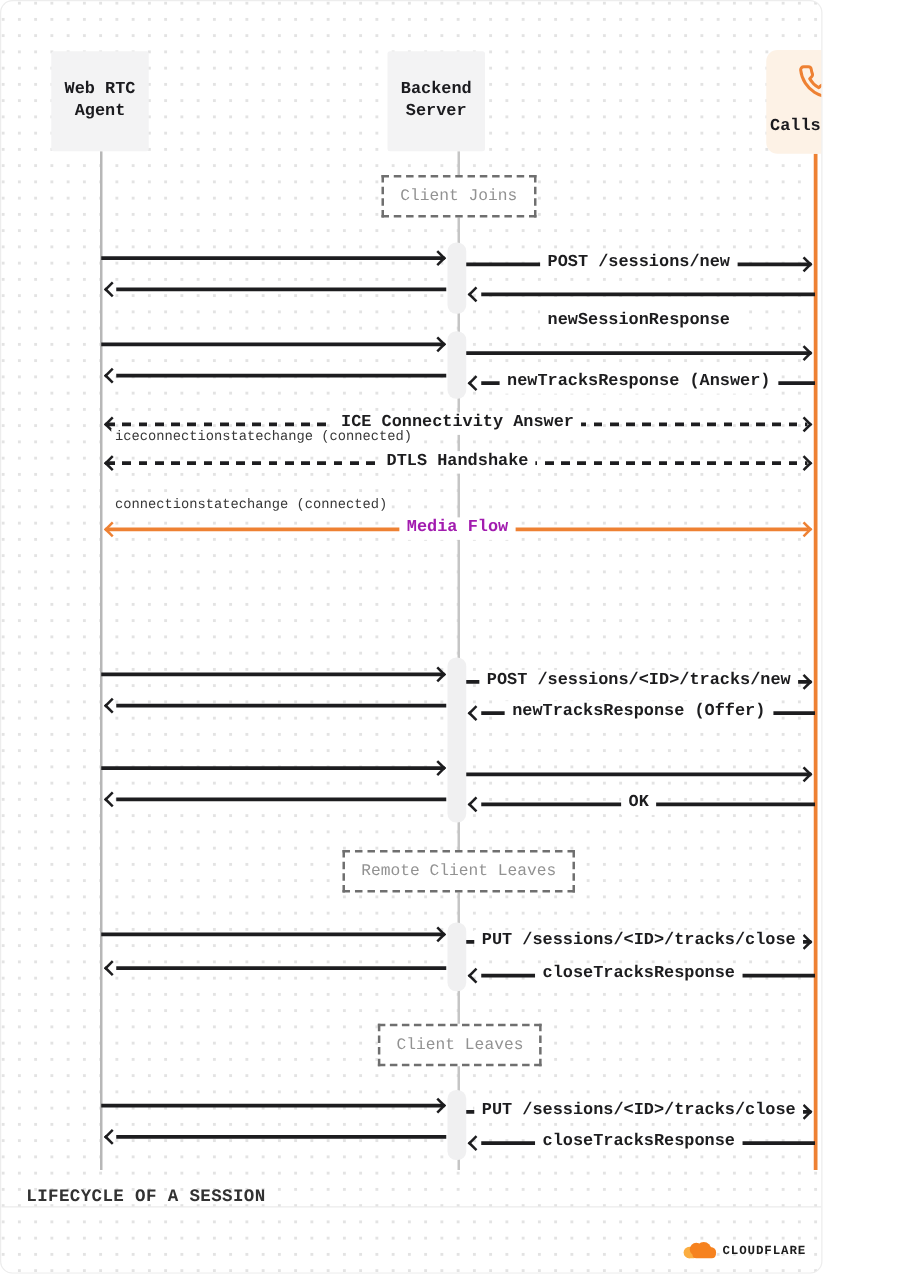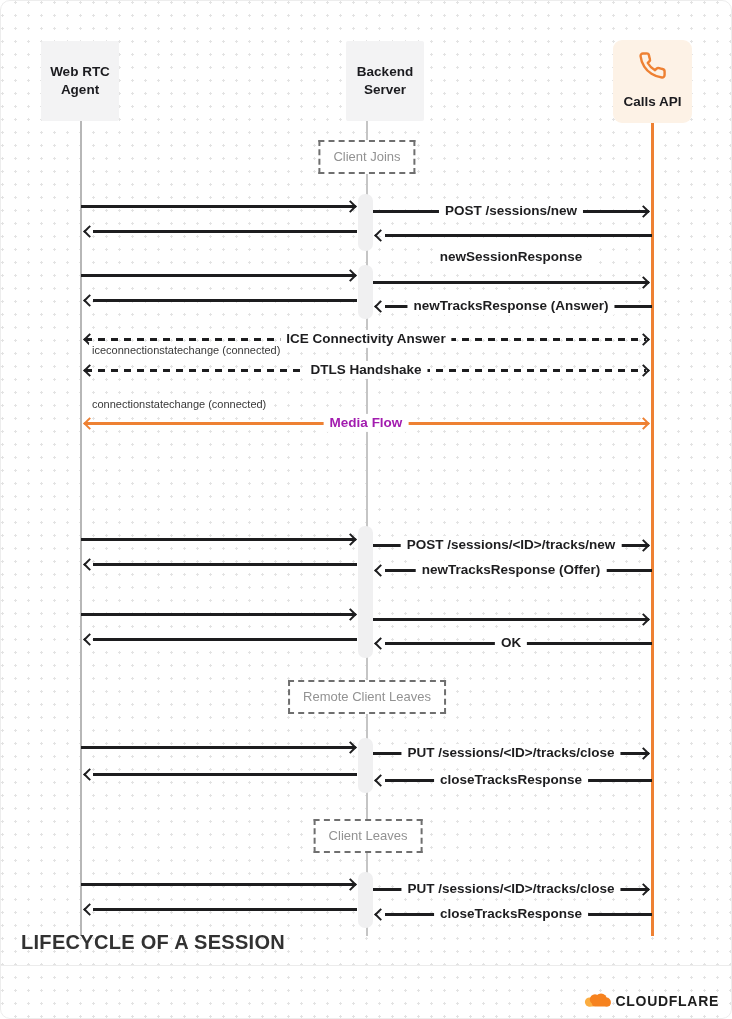--- a/index.html
+++ b/index.html
@@ -1,19 +1,19 @@
 <!DOCTYPE html>
 <html><head>
 <meta charset="utf-8">
 <style>
   html,body{margin:0;padding:0;background:#fff;}
   .page{
-    position:relative;width:732px;height:1019px;overflow:hidden;
+    position:relative;width:658px;height:1019px;overflow:hidden;
     background:#fff;border:1px solid #ededed;border-radius:10px;box-sizing:border-box;
-    font-family:Liberation Sans, sans-serif;
+    font-family:Liberation Mono, monospace;
     background-image:radial-gradient(circle,#e3e3e3 1.1px,transparent 1.3px);
     background-size:13px 13px;background-position:8px 8px;
   }
   
   .actor{position:absolute;display:flex;align-items:center;justify-content:center;
     text-align:center;font-weight:700;font-size:13.5px;color:#1b1b1f;line-height:1.35;}
   .actor.gray{background:#f3f3f4;border-radius:2px;}
   .actor.cream{background:#fdf2e6;border-radius:9px;flex-direction:column;justify-content:space-between;
     padding:11px 0 12px 0;box-sizing:border-box;}
   
@@ -34,44 +34,44 @@
   .mlbl{position:absolute;transform:translate(-50%,-50%);background:#fff;padding:1px 6px;
     font-weight:700;font-size:13.5px;color:#1d1d1f;white-space:nowrap;line-height:1.2;}
   .mlbl.orange{color:#a21caf;}
   .sub{position:absolute;font-size:11px;color:#383838;background:#fff;padding:1px 3px;
     white-space:nowrap;line-height:1.2;}
   
   .sect{position:absolute;transform:translateX(-50%);border:2px dashed #6f6f6f;background:#fff;
     color:#929292;font-size:13px;font-weight:500;padding:7px 13px;white-space:nowrap;line-height:1.2;}
   
   .divider{position:absolute;left:0;right:0;top:964px;height:1px;background:#ececec;}
-  .title{position:absolute;left:20px;top:930px;font-size:20px;font-weight:700;color:#323232;
+  .title{position:absolute;left:20px;top:949px;font-size:14px;font-weight:700;color:#323232;
     letter-spacing:.3px;white-space:nowrap;}
   .logo{position:absolute;right:12px;top:989px;display:flex;align-items:center;gap:4px;}
-  .logo-text{font-size:14px;font-weight:800;letter-spacing:.7px;color:#1d1d1d;white-space:nowrap;}
+  .logo-text{font-size:10px;font-weight:800;letter-spacing:.7px;color:#1d1d1d;white-space:nowrap;}
 </style>
 </head>
 <body>
 
 <div class="page">
 
   <div class="life" style="left:79px;top:120px;width:2px;height:815px;background:#b7b7b7;"></div>
   <div class="life" style="left:365px;top:120px;width:2px;height:815px;background:#c5c5c5;"></div>
   <div class="life" style="left:650px;top:122px;width:2.5px;height:813px;background:#ee8133;"></div>
 
   <div class="act" style="top:193px;height:57px;"></div>
   <div class="act" style="top:264px;height:54px;"></div>
   <div class="act" style="top:525px;height:132px;"></div>
   <div class="act" style="top:737px;height:55px;"></div>
   <div class="act" style="top:871px;height:56px;"></div>
 
   <div class="actor gray" style="left:40px;top:40px;width:78px;height:80px;">
     <div>Web RTC Agent</div>
   </div>
-  <div class="actor gray" style="left:345px;top:40px;width:78px;height:80px;">
+  <div class="actor gray" style="left:309px;top:40px;width:78px;height:80px;">
     <div>Backend Server</div>
   </div>
   <div class="actor cream" style="left:612px;top:39px;width:79px;height:83px;">
     <span>
       <svg width="29" height="29" viewBox="0 0 24 24" fill="none" stroke="#ee8133" stroke-width="2" stroke-linecap="round" stroke-linejoin="round">
           <path d="M22 16.92v3a2 2 0 0 1-2.18 2 19.79 19.79 0 0 1-8.63-3.07 19.5 19.5 0 0 1-6-6 19.79 19.79 0 0 1-3.07-8.67A2 2 0 0 1 4.11 2h3a2 2 0 0 1 2 1.72 12.84 12.84 0 0 0 .7 2.81 2 2 0 0 1-.45 2.11L8.09 9.91a16 16 0 0 0 6 6l1.27-1.27a2 2 0 0 1 2.11-.45 12.84 12.84 0 0 0 2.81.7A2 2 0 0 1 22 16.92z"></path>
         </svg>
     </span>
     <div>Calls API</div>
   </div>

